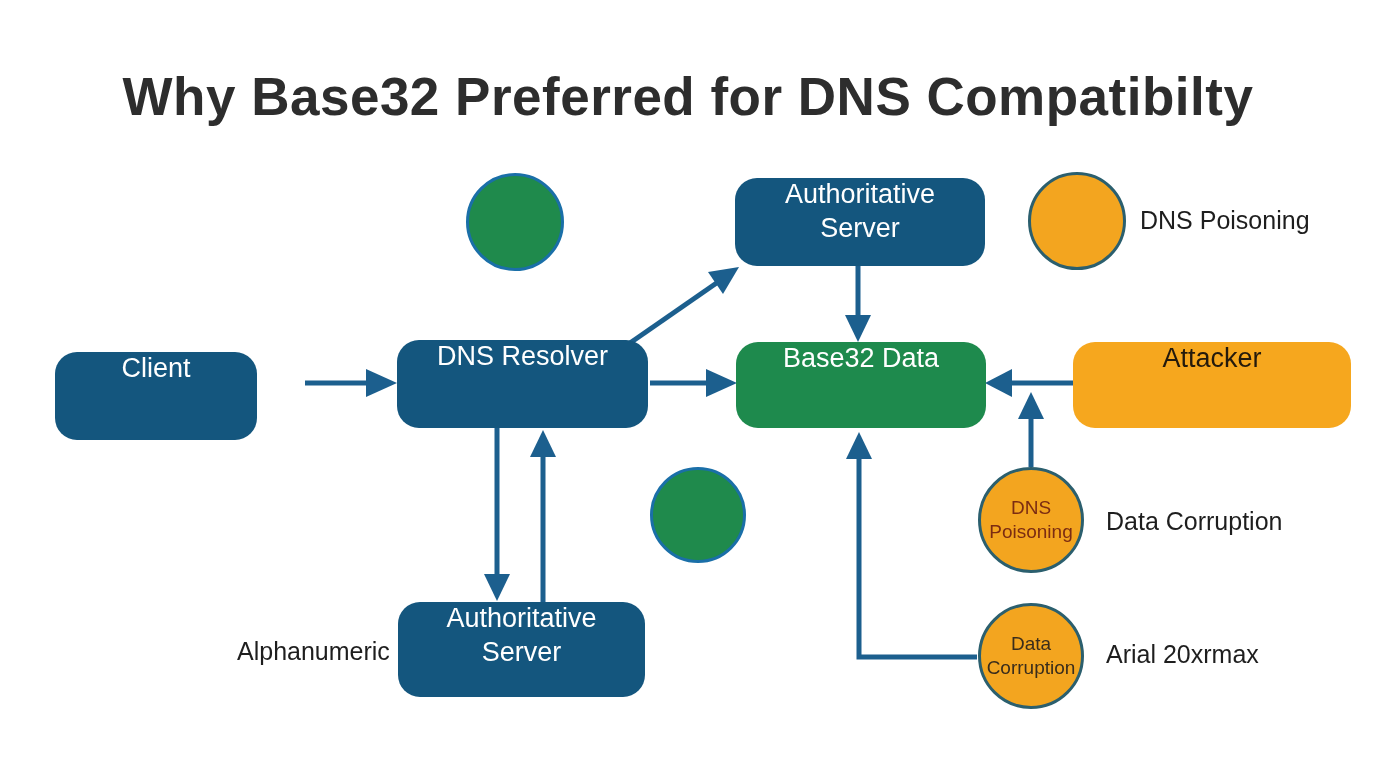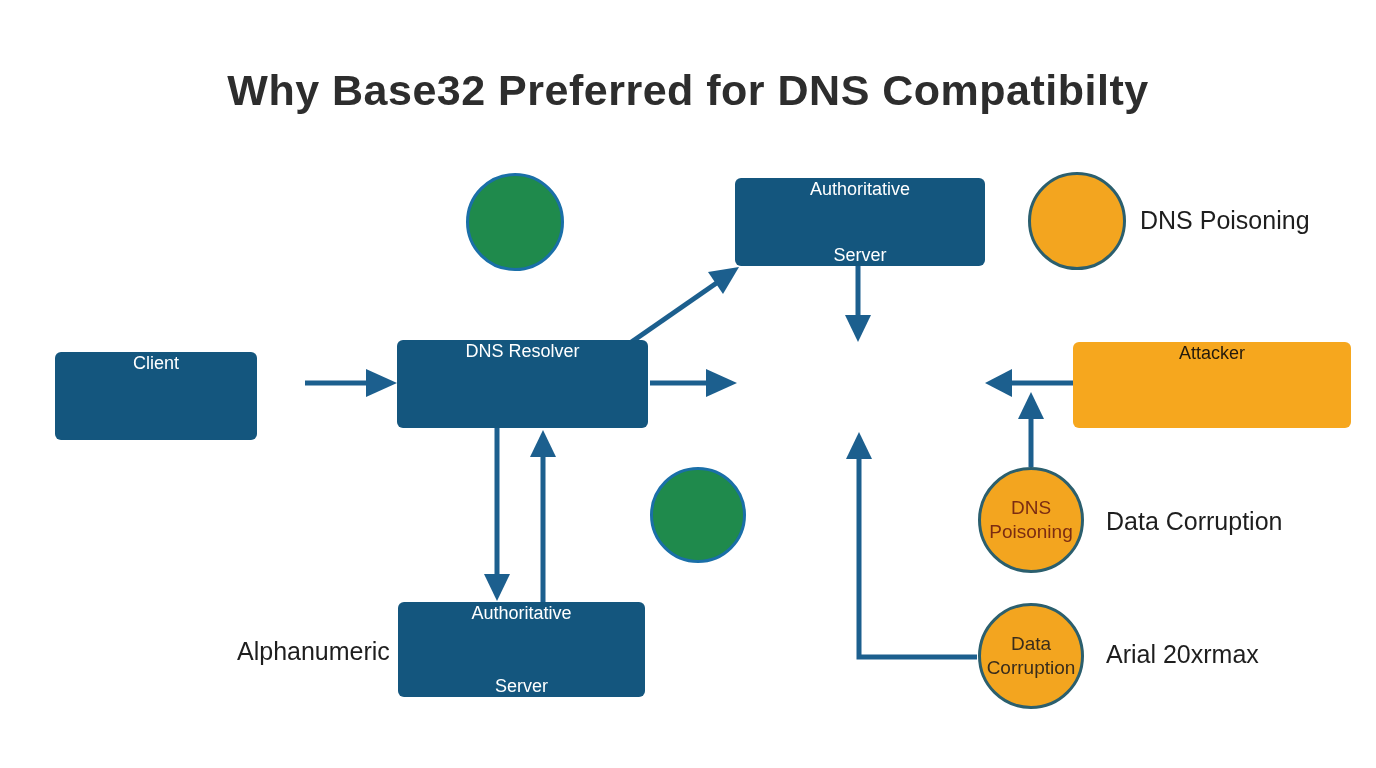--- a/index.html
+++ b/index.html
@@ -9,28 +9,28 @@
     --title-text:#2D2D2D; --label-text:#1E1E1E; --node-text-light:#FFFFFF;
     --node-text-dark:#241A0C; --poison-text:#7B2C12; --corruption-text:#3A2D1C;
     --background:#FFFFFF;
   }
   *{margin:0;padding:0;box-sizing:border-box;}
   html,body{width:1376px;height:768px;overflow:hidden;}
   body{font-family:"Liberation Sans","DejaVu Sans",sans-serif;background:var(--background);}
   .canvas{position:relative;width:1376px;height:768px;background:var(--background);}
   .title{
     position:absolute;left:0;top:66px;width:100%;text-align:center;
-    font-size:43px;font-weight:bold;color:var(--title-text);letter-spacing:0.5px;
+    font-size:53px;font-weight:bold;color:var(--title-text);letter-spacing:0.5px;
   }
   svg.arrow-layer{position:absolute;left:0;top:0;width:1376px;height:768px;}
   .arrow{stroke:var(--arrow-blue);stroke-width:5;fill:none;}
   .arrowhead{fill:var(--arrow-blue);stroke:none;}
   .node{
-    position:absolute;display:flex;flex-direction:column;align-items:center;justify-content:space-between;
-    border-radius:6px;font-size:18px;line-height:1.25;text-align:center;
+    position:absolute;display:flex;flex-direction:column;align-items:center;justify-content:flex-start;
+    border-radius:22px;font-size:27px;line-height:1.25;text-align:center;
   }
   .node.blue{background:var(--box-blue);color:var(--node-text-light);}
   .node.green{background:var(--box-green);color:var(--node-text-light);}
   .node.orange{background:var(--box-orange);color:var(--node-text-dark);}
   .circle{
     position:absolute;border-radius:50%;display:flex;flex-direction:column;
     align-items:center;justify-content:center;text-align:center;
   }
   .circle.green{background:var(--green-circle-fill);border:3px solid var(--green-circle-border);}
   .circle.orange{background:var(--orange-circle-fill);border:3px solid var(--orange-circle-border);align-items:center;}
@@ -93,20 +93,23 @@
 
   <div class="node blue" style="left:397px;top:340px;width:251px;height:88px;">
     <span>DNS Resolver</span>
   </div>
 
   <div class="node blue" style="left:735px;top:178px;width:250px;height:88px;">
     <span>Authoritative</span>
     <span>Server</span>
   </div>
 
+  <div class="node green" style="left:736px;top:342px;width:250px;height:86px;">
+    <span>Base32 Data</span>
+  </div>
 
   <div class="node orange" style="left:1073px;top:342px;width:278px;height:86px;">
     <span>Attacker</span>
   </div>
 
   <div class="node blue" style="left:398px;top:602px;width:247px;height:95px;">
     <span>Authoritative</span>
     <span>Server</span>
   </div>
 

